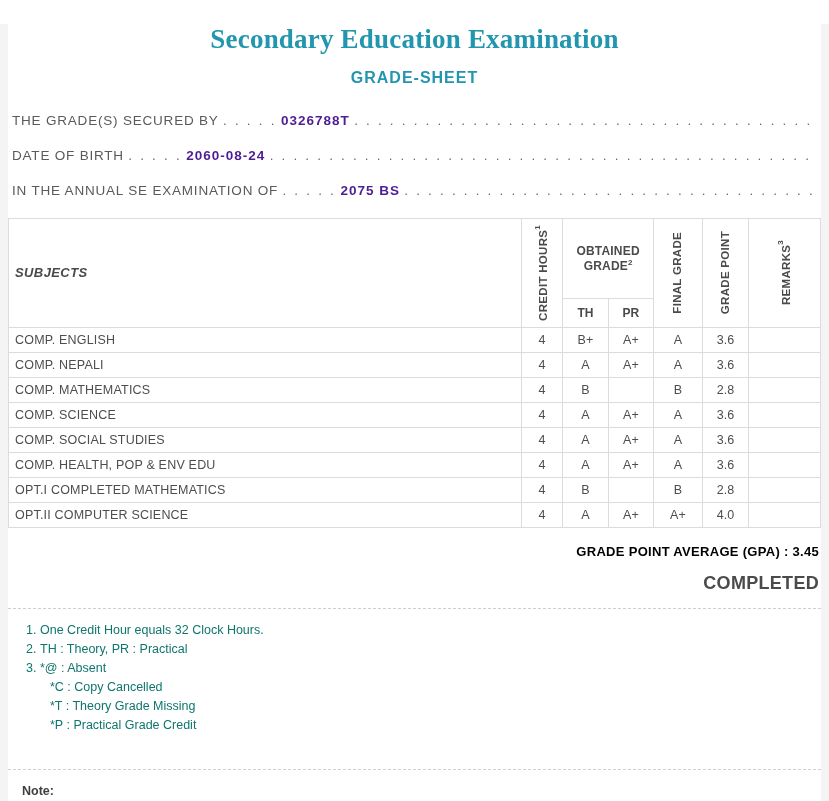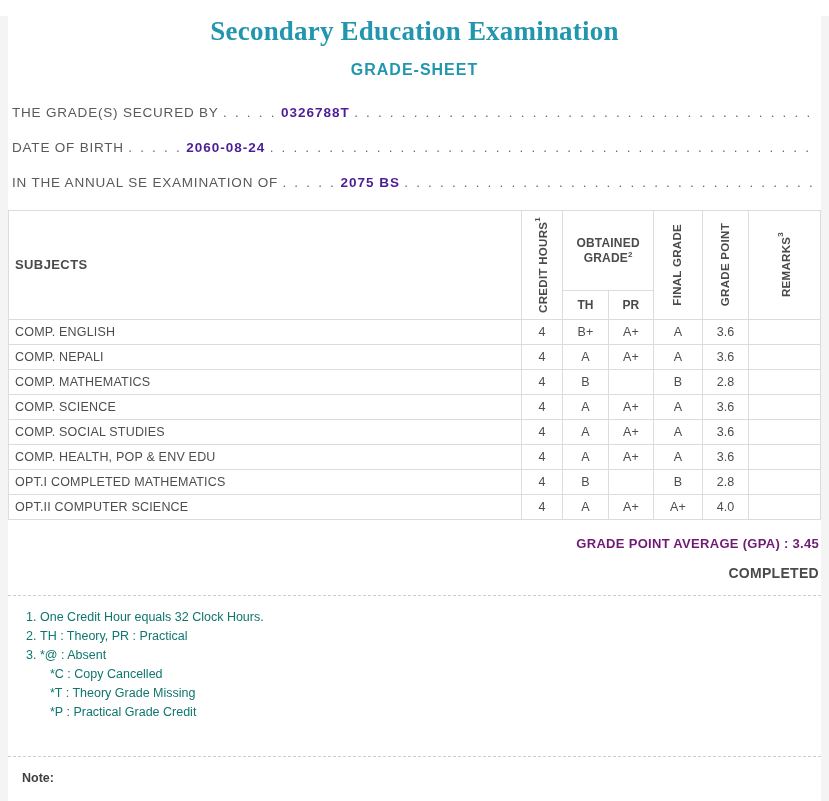--- a/index.html
+++ b/index.html
@@ -31,21 +31,21 @@
   .edge-left { left: 0; }
   .edge-right { right: 0; }
 
   .title {
     text-align: center;
     color: #2196ae;
     font-family: "Liberation Serif", serif;
     font-size: 27px;
     font-weight: bold;
     letter-spacing: 0.2px;
-    margin-top: 16px;
+    margin-top: 24px;
   }
   .subtitle {
     text-align: center;
     color: #2196ae;
     font-family: "Liberation Sans", sans-serif;
     font-size: 16px;
     font-weight: bold;
     letter-spacing: 1px;
     margin-top: 14px;
   }
@@ -86,20 +86,21 @@
     font-size: 11.5px;
     padding: 0;
     vertical-align: middle;
   }
   th.subjects-h {
     text-align: left;
     padding-left: 6px;
     font-size: 13px;
     letter-spacing: 0.4px;
     width: 500px;
+    font-style: italic;
   }
   .vert {
     writing-mode: vertical-rl;
     transform: rotate(180deg);
     white-space: nowrap;
     margin: 0 auto;
     line-height: 1.15;
     padding: 6px 0;
     font-size: 11.5px;
     letter-spacing: 0.3px;
@@ -136,28 +137,28 @@
     text-align: center;
     font-size: 12.5px;
     color: #4d4d4d;
     padding: 5px 2px;
   }
 
   .gpa-line {
     text-align: right;
     font-size: 13px;
     font-weight: bold;
-    color: #701a75;
+    color: #000000;
     margin-top: 16px;
     padding-right: 2px;
     letter-spacing: 0.3px;
   }
   .completed-line {
     text-align: right;
-    font-size: 14px;
+    font-size: 18px;
     font-weight: bold;
     color: #4a4a4a;
     margin-top: 14px;
     padding-right: 2px;
     letter-spacing: 0.3px;
   }
 
   .divider {
     border: 0;
     border-top: 1px dashed #cfcfcf;

